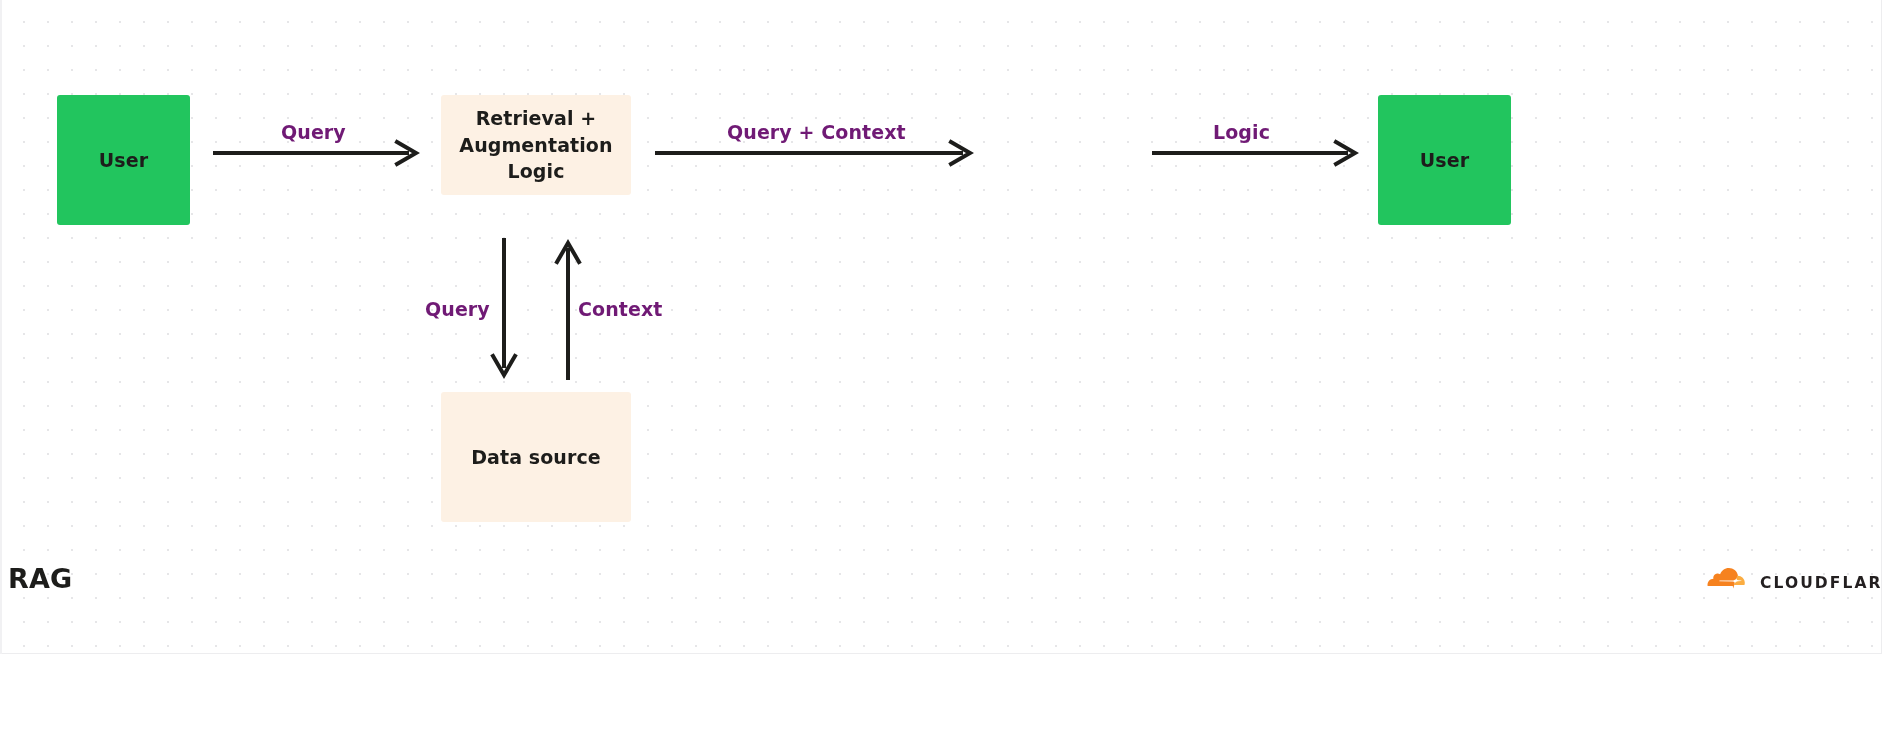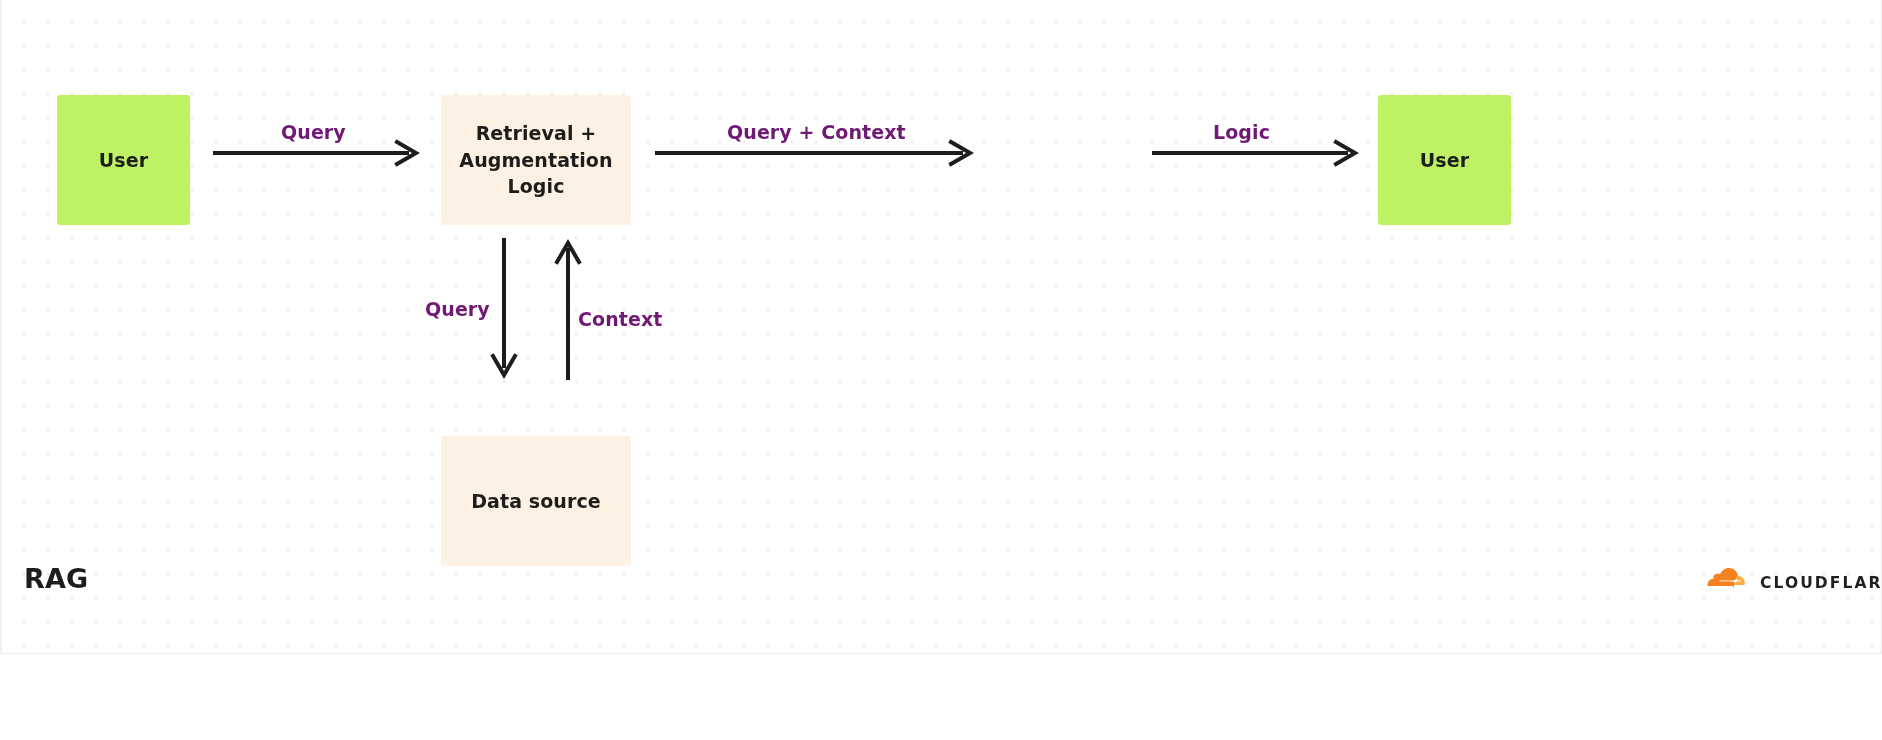--- a/index.html
+++ b/index.html
@@ -53,28 +53,28 @@
     justify-content: center;
     text-align: center;
     border-radius: 3px;
     color: #1d1d1b;
     font-size: 19px;
     font-weight: 700;
     line-height: 1.42;
     letter-spacing: 0.1px;
     padding: 4px 8px;
   }
-  .node.blue  { background: #bef264; }
+  .node.blue  { background: #22c55e; }
   .node.cream { background: #fdf1e4; }
 
   #node-user-left   { left: 57px;   top: 95px;  width: 133px; height: 130px; }
-  #node-rag-logic   { left: 441px;  top: 95px;  width: 190px; height: 130px; justify-content: flex-end; }
+  #node-rag-logic   { left: 441px;  top: 95px;  width: 190px; height: 100px; justify-content: flex-end; }
   #node-llm         { left: 995px;  top: 95px;  width: 133px; height: 130px; }
   #node-user-right  { left: 1378px; top: 95px;  width: 133px; height: 130px; }
-  #node-data-source { left: 441px;  top: 392px; width: 190px; height: 130px; margin-top: 44px; }
+  #node-data-source { left: 441px;  top: 392px; width: 190px; height: 130px; }
 
   
   .edge { position: absolute; }
   .edge svg { display: block; overflow: visible; }
 
   #edge-query-1       { left: 213px;  top: 140px; }
   #edge-query-context { left: 655px;  top: 140px; }
   #edge-answer        { left: 1152px; top: 140px; }
   #edge-query-down    { left: 488px;  top: 238px; }
   #edge-context-up    { left: 552px;  top: 238px; }
@@ -85,26 +85,26 @@
     color: #701a75;
     font-size: 19px;
     font-weight: 700;
     letter-spacing: 0.1px;
     white-space: nowrap;
   }
   #label-query-1       { left: 281px; top: 121px; }
   #label-query-context { left: 727px; top: 121px; }
   #label-answer        { left: 1213px; top: 121px; }
   #label-query-down    { left: 425px; top: 298px; }
-  #label-context-up    { left: 578px; top: 308px; }
+  #label-context-up    { left: 578px; top: 298px; }
 
   
   #caption {
     position: absolute;
-    left: 24px;
+    left: 8px;
     top: 563px;
     color: #1d1d1b;
     font-size: 27px;
     font-weight: 700;
     letter-spacing: 0.2px;
   }
 
   #brand-logo {
     position: absolute;
     left: 1703px;

